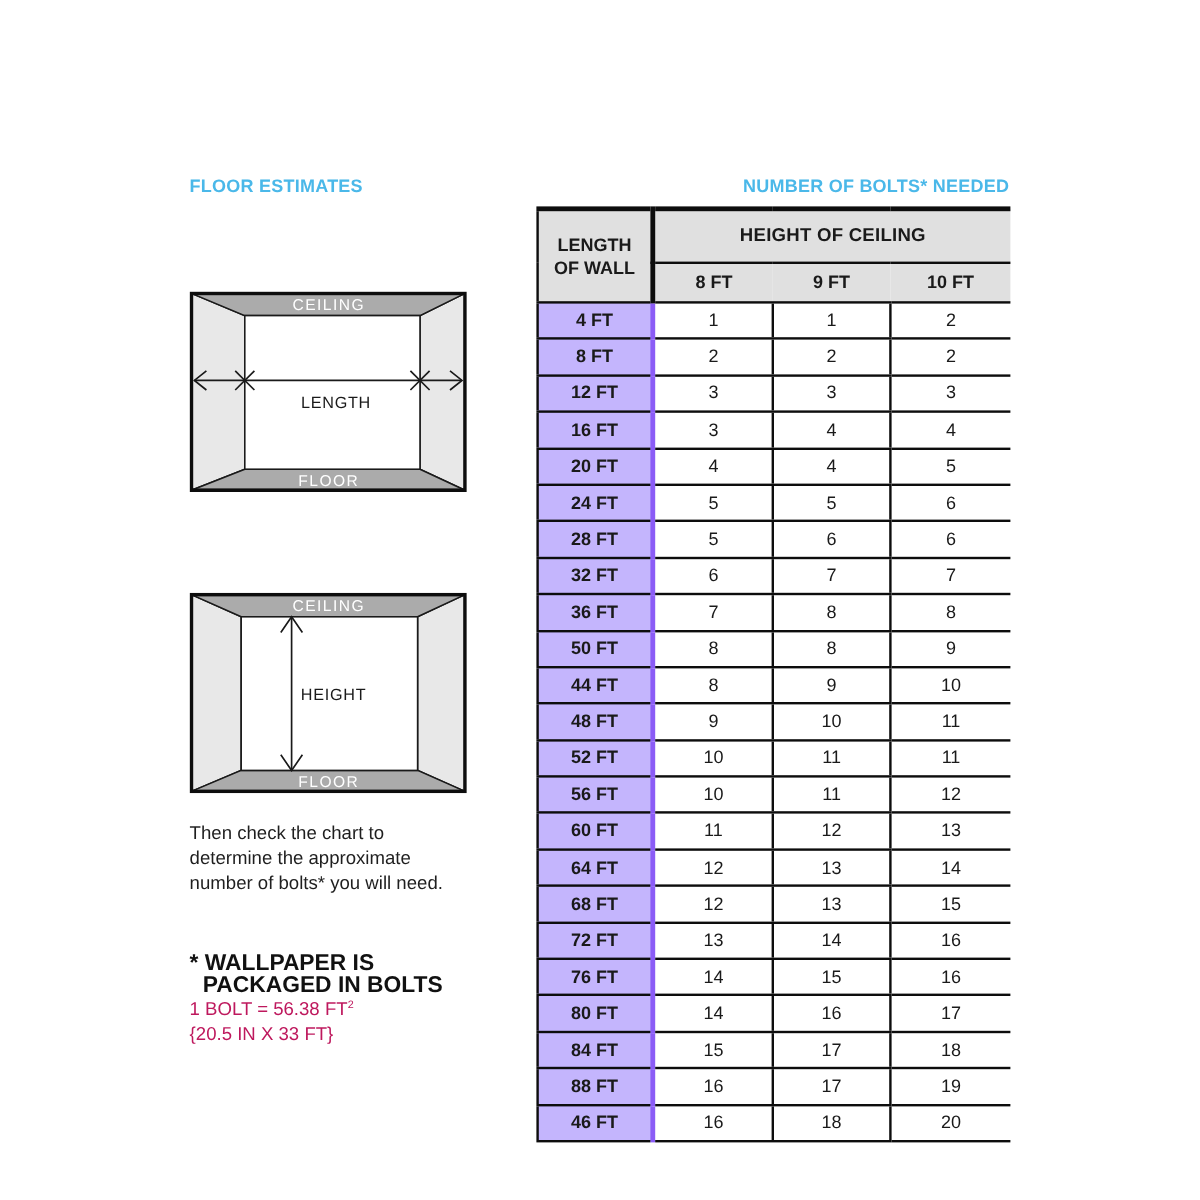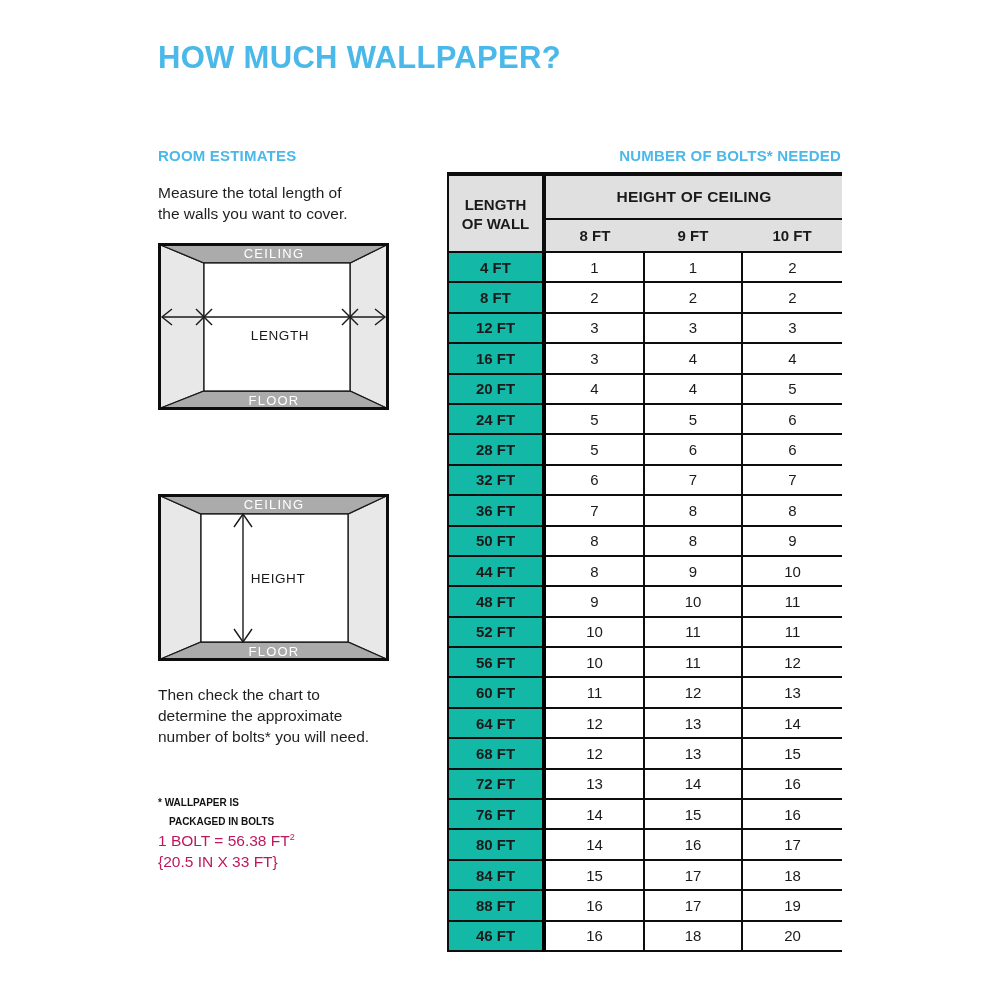--- a/index.html
+++ b/index.html
@@ -40,21 +40,21 @@
     white-space: pre-line;
     color: #1f1f1f;
   }
   .para1 { top: 182px; }
   .para2 { top: 433px; }
   .para3 { top: 684px; }
   .footnote {
     position: absolute;
     left: 158px;
     top: 793px;
-    font-size: 10px;
+    font-size: 19px;
     font-weight: bold;
     line-height: 19px;
     color: #111;
   }
   .footnote .indent { padding-left: 11px; }
   .bolt-info {
     position: absolute;
     left: 158px;
     top: 827px;
     font-size: 15.5px;
@@ -96,23 +96,23 @@
   }
   table.bolts thead th { background: #E0E0E0; font-weight: bold; }
   th.corner-header {
     border-right: 4px solid #0d0d0d;
     font-size: 15px;
     line-height: 19px;
   }
   th.group-header { height: 45px; font-size: 15.5px; letter-spacing: 0.2px; }
   tr.subheader-row th { height: 33px; font-size: 15px; }
   tbody th.row-label {
-    background: #14b8a6;
+    background: #c4b5fd;
     font-weight: bold;
-    border-right: 4px solid #000000;
+    border-right: 4px solid #8b5cf6;
     height: 30.4px;
   }
   tbody td {
     background: #ffffff;
     border-left: 2px solid #0d0d0d;
     font-weight: normal;
     height: 30.4px;
   }
   tbody td:last-child { border-right: none; }
 
@@ -121,26 +121,23 @@
     font-family: "Liberation Sans", "DejaVu Sans", sans-serif;
   }
   .diagram .band-label { fill: #ffffff; font-size: 13px; letter-spacing: 1.2px; }
   .diagram .measure-label { fill: #1a1a1a; font-size: 13.5px; letter-spacing: 0.6px; }
 </style>
 </head>
 <body>
 
 <div class="canvas">
 
-  <h1 class="page-title">HOW MUCH WALLPAPER?</h1>
-
-  <h2 class="section-heading room-estimates-heading">ROOM ESTIMATES</h2>
-
-  <p class="para para1">Measure the total length of
-the walls you want to cover.</p>
+
+  <h2 class="section-heading room-estimates-heading">FLOOR ESTIMATES</h2>
+
 
   <svg class="diagram diagram1" viewBox="0 0 231 167">
     <polygon points="1.5,1.5 46,20 46,148 1.5,165.5" fill="#E8E8E8" stroke="#1a1a1a" stroke-width="1.3"></polygon>
     <polygon points="229.5,1.5 192,20 192,148 229.5,165.5" fill="#E8E8E8" stroke="#1a1a1a" stroke-width="1.3"></polygon>
     <polygon points="1.5,1.5 229.5,1.5 192,20 46,20" fill="#ABABAB" stroke="#1a1a1a" stroke-width="1.3"></polygon>
     <polygon points="1.5,165.5 46,148 192,148 229.5,165.5" fill="#ABABAB" stroke="#1a1a1a" stroke-width="1.3"></polygon>
     <rect x="46" y="20" width="146" height="128" fill="#ffffff" stroke="#1a1a1a" stroke-width="1.3"></rect>
     <g stroke="#1a1a1a" stroke-width="1.4" fill="none">
       <line x1="4" y1="74" x2="227" y2="74"></line>
       <polyline points="14,66 4,74 14,82"></polyline>

